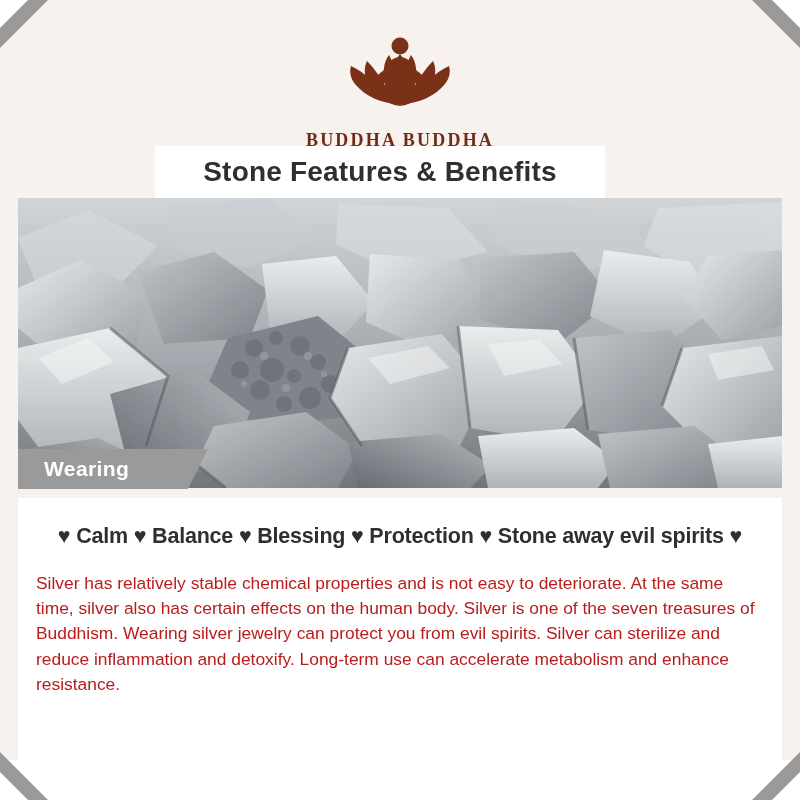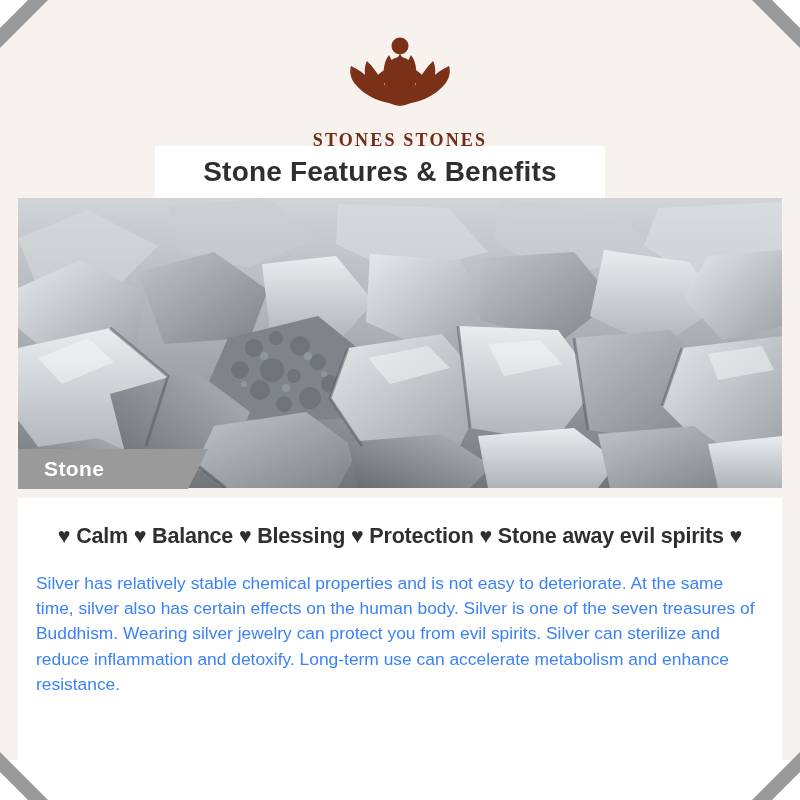--- a/index.html
+++ b/index.html
@@ -145,21 +145,21 @@
     font-size: 21.5px;
     font-weight: bold;
     color: #2f2f2f;
     white-space: nowrap;
     letter-spacing: -0.2px;
   }
   .desc {
     margin-top: 22px;
     font-size: 17.4px;
     line-height: 1.45;
-    color: #3b82f6;
+    color: #b91c1c;
     text-align: left;
   }
 
   .footer-strip {
     position: absolute;
     left: 0; right: 0; bottom: 0;
     height: 40px;
     background: #ffffff;
     z-index: 18;
   }
@@ -199,21 +199,21 @@
 
           <path d="M75 33 C68 33 63 38 61 45 C59 52 59 58 60 63 L90 63 C91 58 91 52 89 45 C87 38 82 33 75 33 Z"></path>
 
           <path d="M62 45 C54 48 48 55 46 63 C51 64 56 62 61 58 Z"></path>
           <path d="M88 45 C96 48 102 55 104 63 C99 64 94 62 89 58 Z"></path>
 
           <path d="M52 66 C58 72 66 75 75 75 C84 75 92 72 98 66 C92 63 84 62 75 62 C66 62 58 63 52 66 Z"></path>
         </g>
       </svg>
     </span>
-    <div class="brand-name">STONES STONES</div>
+    <div class="brand-name">BUDDHA BUDDHA</div>
   </div>
 
   <div class="title-band">
     <h1>Stone Features &amp; Benefits</h1>
   </div>
 
   <div class="hero">
     <svg class="rockfield" width="764" height="290" viewBox="0 0 764 290" preserveAspectRatio="none" xmlns="http://www.w3.org/2000/svg">
       <defs>
         <linearGradient id="bg" x1="0" y1="0" x2="0" y2="1">
@@ -305,21 +305,21 @@
         <polygon points="20,160 70,140 96,164 44,186"></polygon>
         <polygon points="350,160 410,148 432,170 372,186"></polygon>
         <polygon points="470,146 522,142 544,166 486,178"></polygon>
         <polygon points="690,156 744,148 756,172 700,182"></polygon>
       </g>
       <rect width="764" height="290" fill="#8d9399" opacity="0.08"></rect>
     </svg>
   </div>
 
   <div class="stone-tab">
-    <span>Stone</span>
+    <span>Wearing</span>
   </div>
 
   <div class="panel">
     <div class="benefits">♥ Calm ♥ Balance ♥ Blessing ♥ Protection ♥ Stone away evil spirits ♥</div>
     <p class="desc">Silver has relatively stable chemical properties and is not easy to deteriorate. At the same time, silver also has certain effects on the human body. Silver is one of the seven treasures of Buddhism. Wearing silver jewelry can protect you from evil spirits. Silver can sterilize and reduce inflammation and detoxify. Long-term use can accelerate metabolism and enhance resistance.</p>
   </div>
 
   <div class="footer-strip"></div>
 
   <div class="corner tl"></div>

